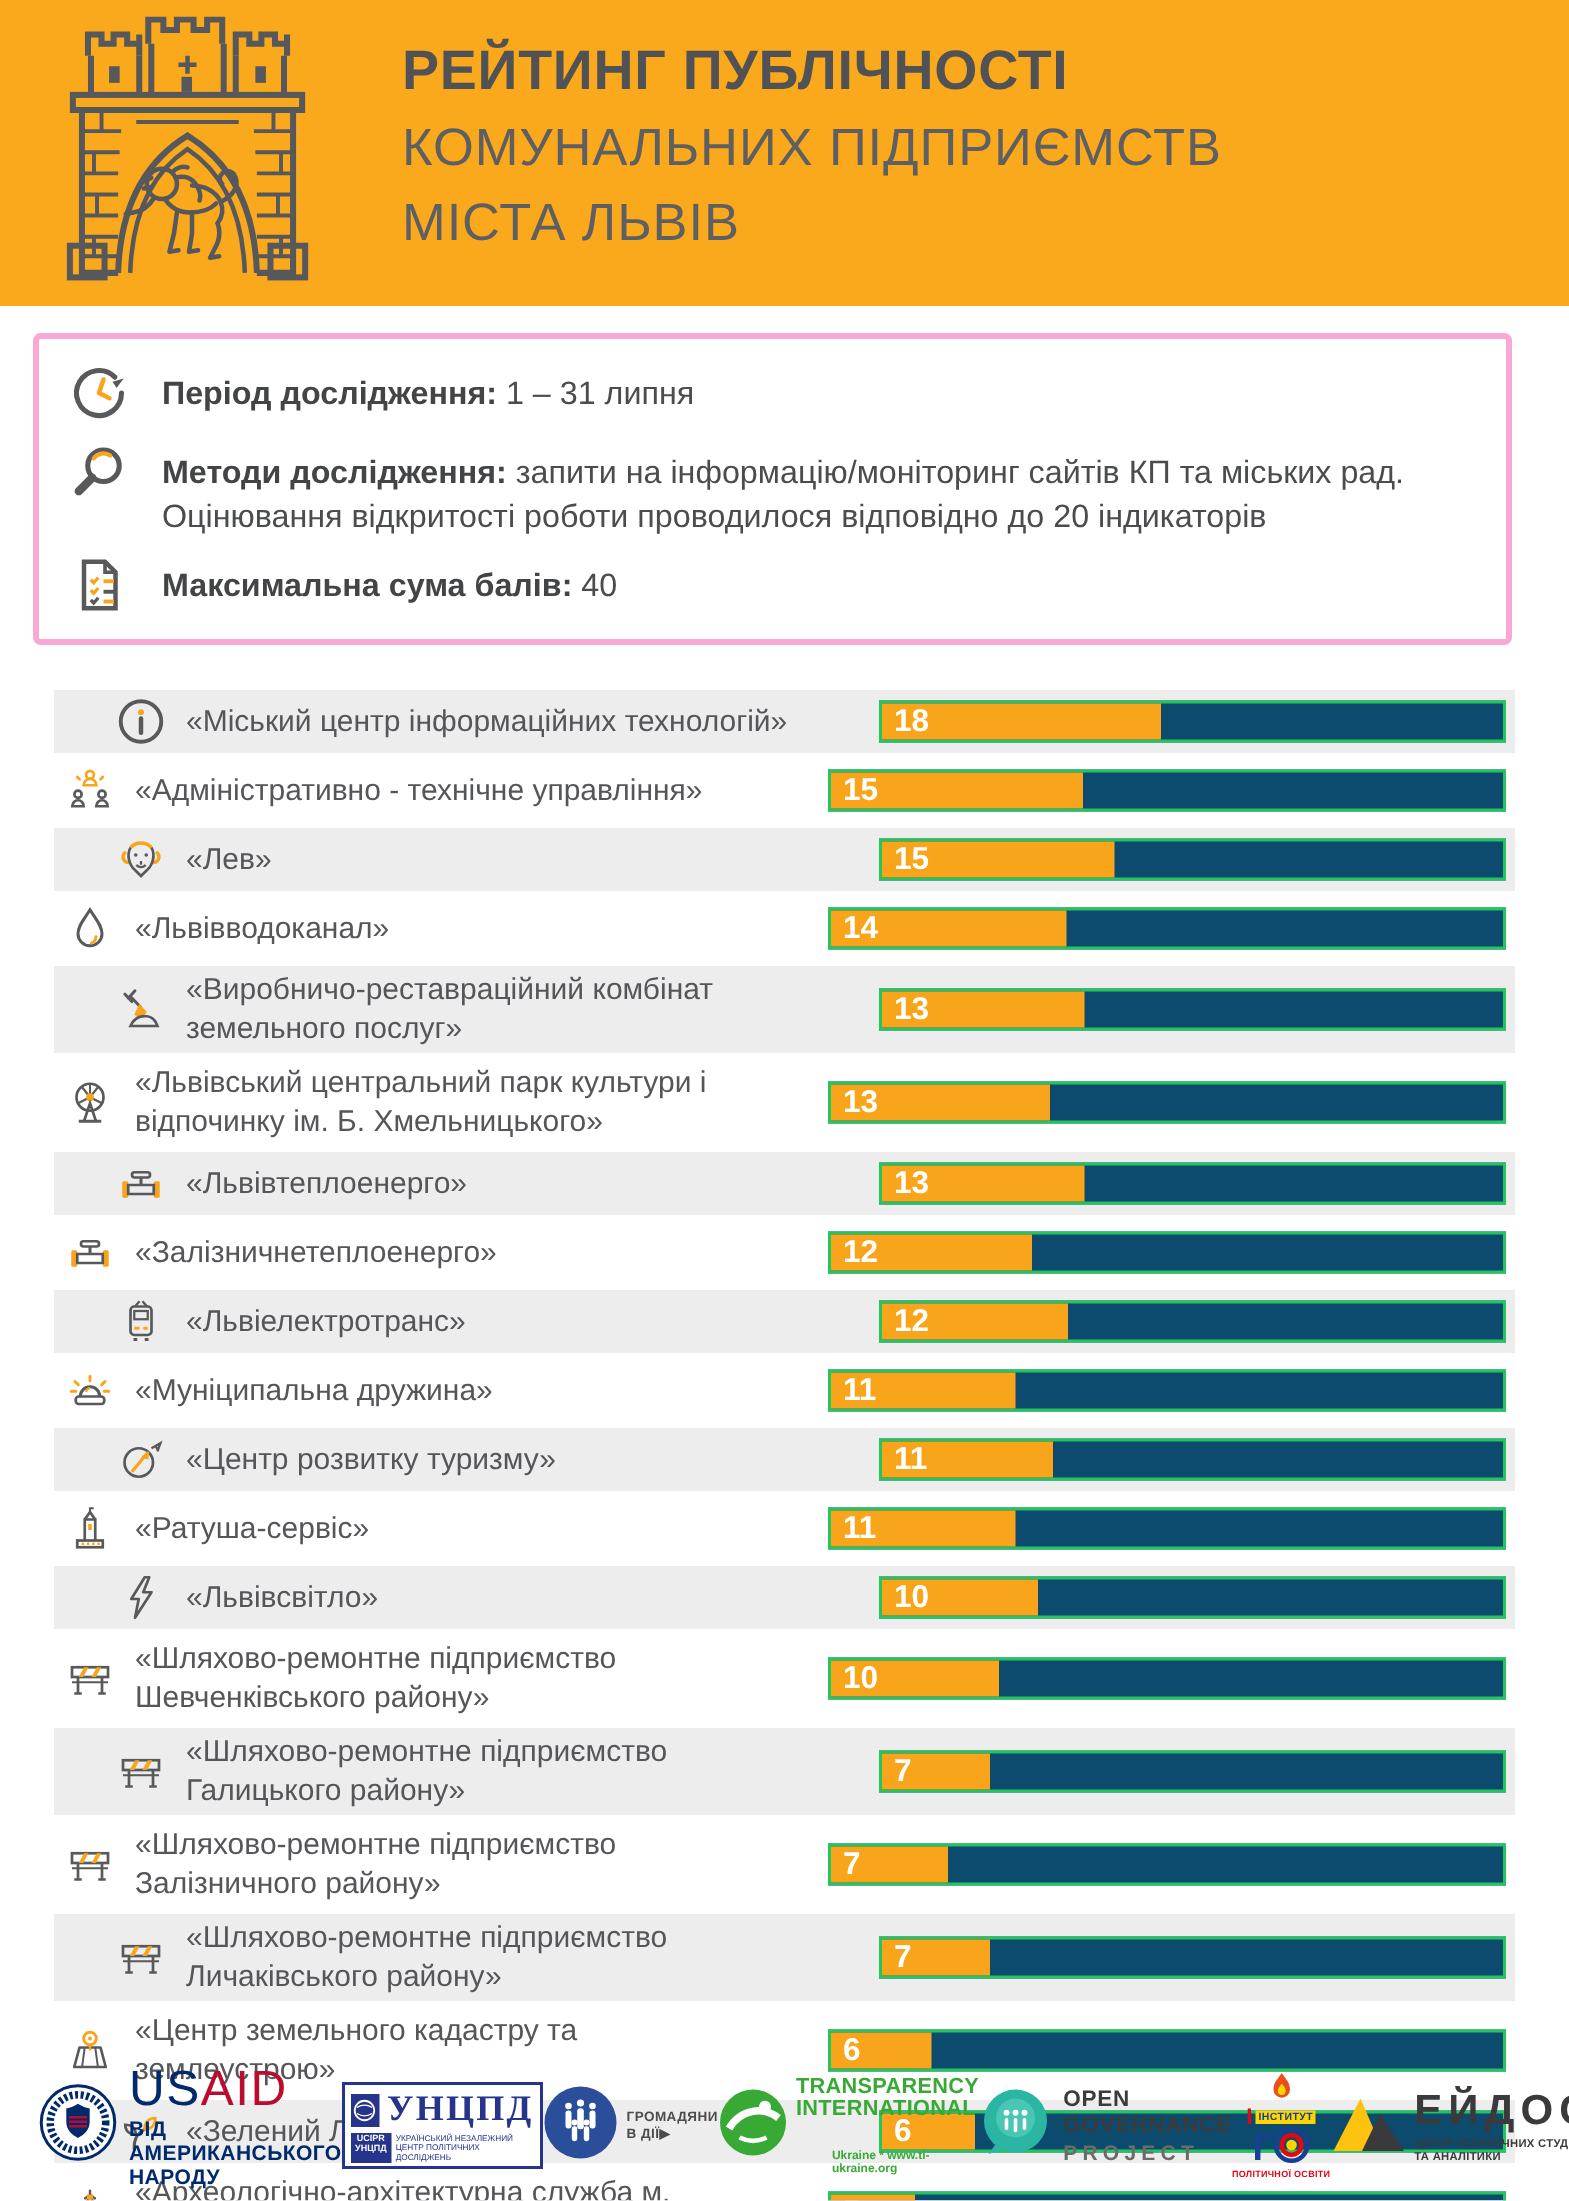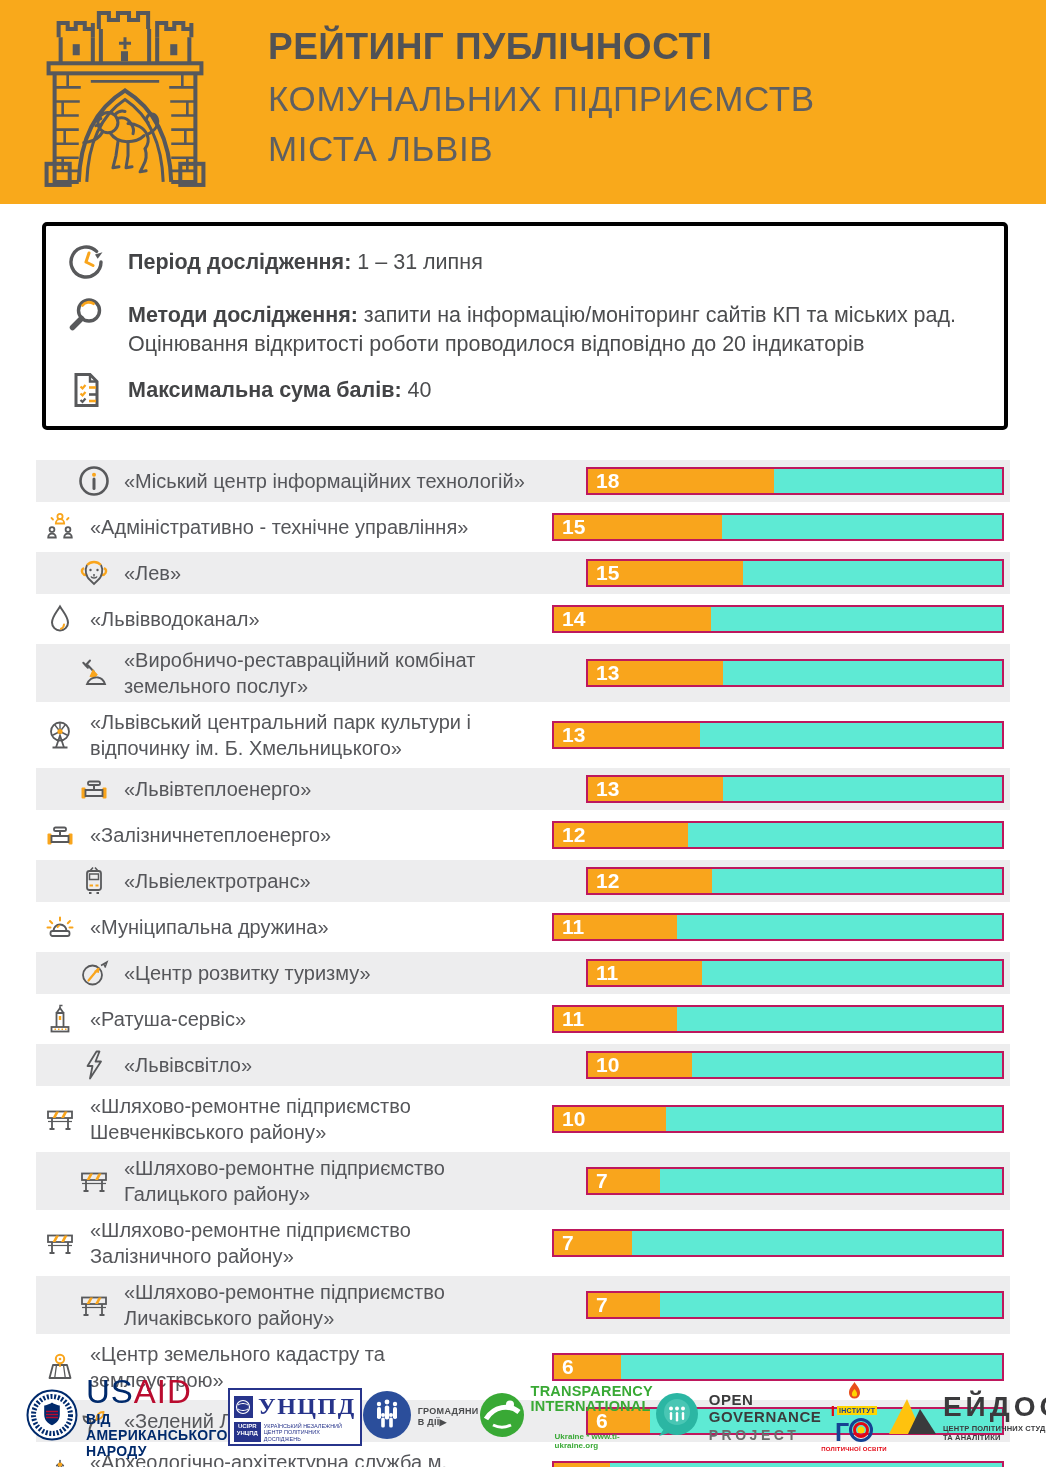--- a/index.html
+++ b/index.html
@@ -18,21 +18,21 @@
   .titles { margin-left:52px; margin-top:-8px; }
   .title-main {
     margin:0; font-size:37px; font-weight:700; color:#515255; letter-spacing:0.5px; line-height:1.42;
   }
   .title-sub {
     font-size:35px; font-weight:400; color:#5E5F62; letter-spacing:0.6px; line-height:1.45;
   }
 
   
   .info-box {
-    margin:18px 38px 0 42px; border:4px solid #000000; border-radius:5px;
+    margin:18px 38px 0 22px; border:4px solid #f9a8d4; border-radius:5px;
     padding:16px 24px 12px 20px; background:#fff;
   }
   .info-item { display:flex; align-items:flex-start; margin-bottom:11px; }
   .info-item:last-child { margin-bottom:2px; }
   .info-icon { flex:0 0 42px; height:42px; margin-right:20px; }
   .info-icon svg { width:40px; height:40px; }
   .info-text { font-size:21.5px; line-height:1.36; color:#4B4C4E; padding-top:6px; }
   .info-text b { font-weight:700; color:#434446; }
 
   
@@ -44,21 +44,21 @@
   .row.striped { background:#EDEDEE;padding-left:36px; }
   .row-icon {
     flex:0 0 36px; height:36px; margin:0 12px 0 4px;
     display:flex; align-items:center; justify-content:center;
   }
   .row-icon svg { width:34px; height:34px; }
   .row-label {
     flex:0 0 462px; font-size:20px; line-height:1.3; color:#55565A; white-space:pre-line;
   }
   .bar-track {
-    flex:1 1 auto; height:28px; background:#5eead4; border:2px solid #be185d;
+    flex:1 1 auto; height:28px; background:#0c4a6e; border:2px solid #22c55e;
     position:relative; align-self:center;
   }
   .bar-fill {
     position:absolute; left:0; top:0; height:100%; background:#F9A51C;
     display:flex; align-items:center;
   }
   .bar-value {
     color:#ffffff; font-size:21px; font-weight:700; padding-left:8px;
   }
 

